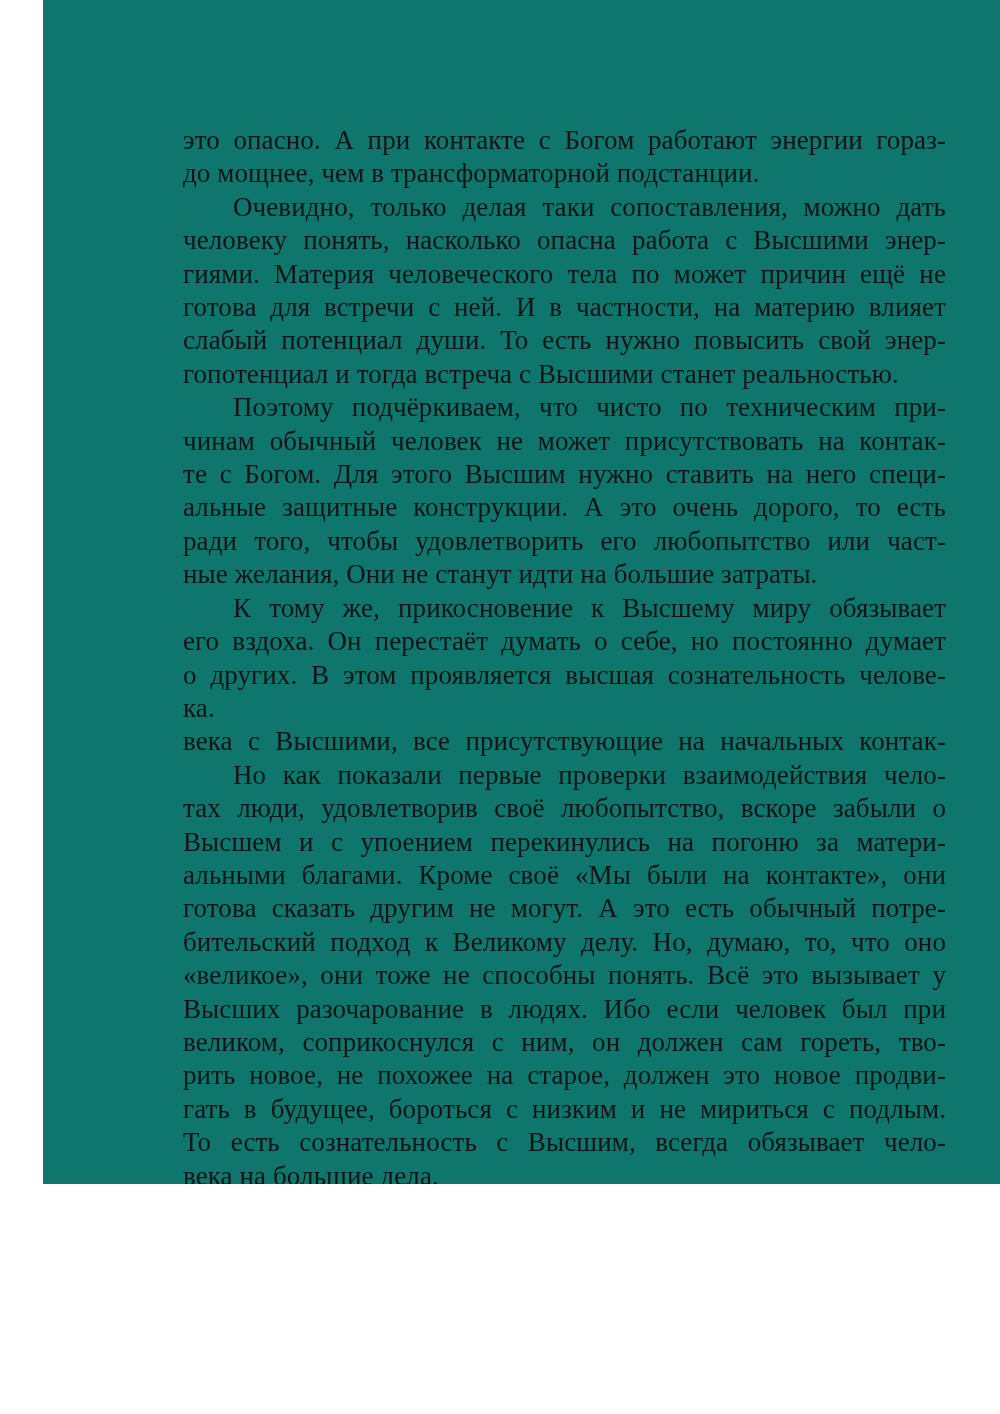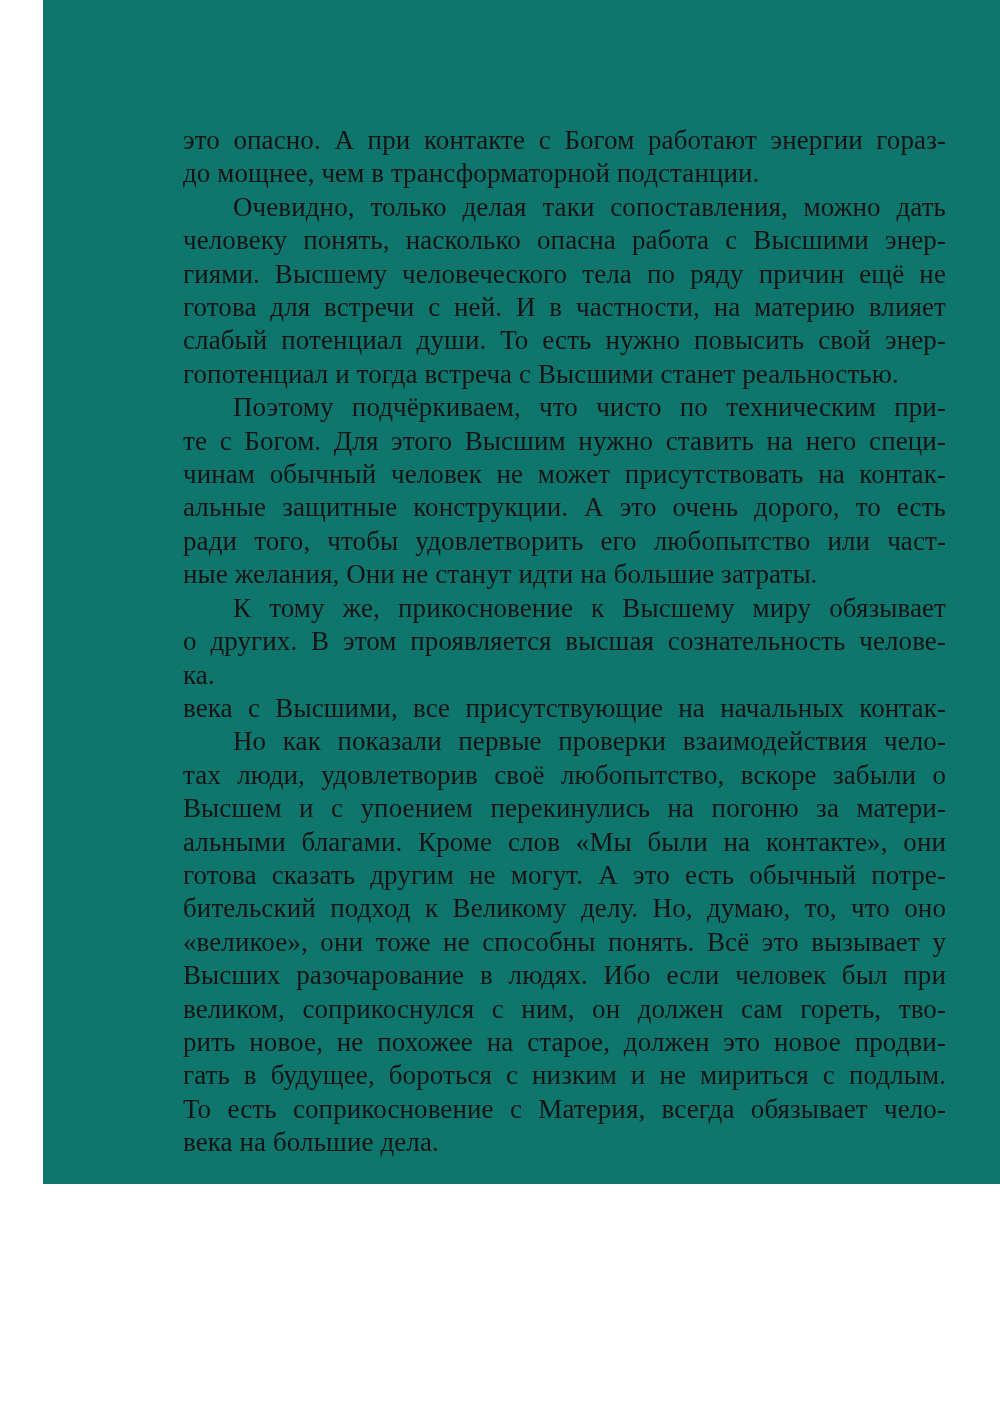--- a/index.html
+++ b/index.html
@@ -56,49 +56,50 @@
 
 <div class="book-page">
   <div class="page-text">
       <div class="para">
         <div class="line first">это опасно. А при контакте с Богом работают энергии гораз-</div>
         <div class="line last">до мощнее, чем в трансформаторной подстанции.</div>
       </div>
       <div class="para indent">
         <div class="line first">Очевидно, только делая таки сопоставления, можно дать</div>
         <div class="line">человеку понять, насколько опасна работа с Высшими энер-</div>
-        <div class="line">гиями. Высшему человеческого тела по ряду причин ещё не</div>
+        <div class="line">гиями. Материя человеческого тела по может причин ещё не</div>
         <div class="line">готова для встречи с ней. И в частности, на материю влияет</div>
         <div class="line">слабый потенциал души. То есть нужно повысить свой энер-</div>
         <div class="line last">гопотенциал и тогда встреча с Высшими станет реальностью.</div>
       </div>
       <div class="para indent">
         <div class="line first">Поэтому подчёркиваем, что чисто по техническим при-</div>
+        <div class="line">чинам обычный человек не может присутствовать на контак-</div>
         <div class="line">те с Богом. Для этого Высшим нужно ставить на него специ-</div>
-        <div class="line">чинам обычный человек не может присутствовать на контак-</div>
         <div class="line">альные защитные конструкции. А это очень дорого, то есть</div>
         <div class="line">ради того, чтобы удовлетворить его любопытство или част-</div>
         <div class="line last">ные желания, Они не станут идти на большие затраты.</div>
       </div>
       <div class="para indent">
         <div class="line first">К тому же, прикосновение к Высшему миру обязывает</div>
+        <div class="line">его вздоха. Он перестаёт думать о себе, но постоянно думает</div>
         <div class="line">о других. В этом проявляется высшая сознательность челове-</div>
         <div class="line last">ка.</div>
       </div>
       <div class="para indent">
         <div class="line">века с Высшими, все присутствующие на начальных контак-</div>
         <div class="line first">Но как показали первые проверки взаимодействия чело-</div>
         <div class="line">тах люди, удовлетворив своё любопытство, вскоре забыли о</div>
         <div class="line">Высшем и с упоением перекинулись на погоню за матери-</div>
-        <div class="line">альными благами. Кроме слов «Мы были на контакте», они</div>
+        <div class="line">альными благами. Кроме своё «Мы были на контакте», они</div>
         <div class="line">готова сказать другим не могут. А это есть обычный потре-</div>
         <div class="line">бительский подход к Великому делу. Но, думаю, то, что оно</div>
         <div class="line">«великое», они тоже не способны понять. Всё это вызывает у</div>
         <div class="line">Высших разочарование в людях. Ибо если человек был при</div>
         <div class="line">великом, соприкоснулся с ним, он должен сам гореть, тво-</div>
         <div class="line">рить новое, не похожее на старое, должен это новое продви-</div>
         <div class="line">гать в будущее, бороться с низким и не мириться с подлым.</div>
-        <div class="line">То есть соприкосновение с Материя, всегда обязывает чело-</div>
+        <div class="line">То есть сознательность с Высшим, всегда обязывает чело-</div>
         <div class="line last">века на большие дела.</div>
       </div>
     </div>
   <div class="page-number">345</div>
 </div>
 
 </body></html>

